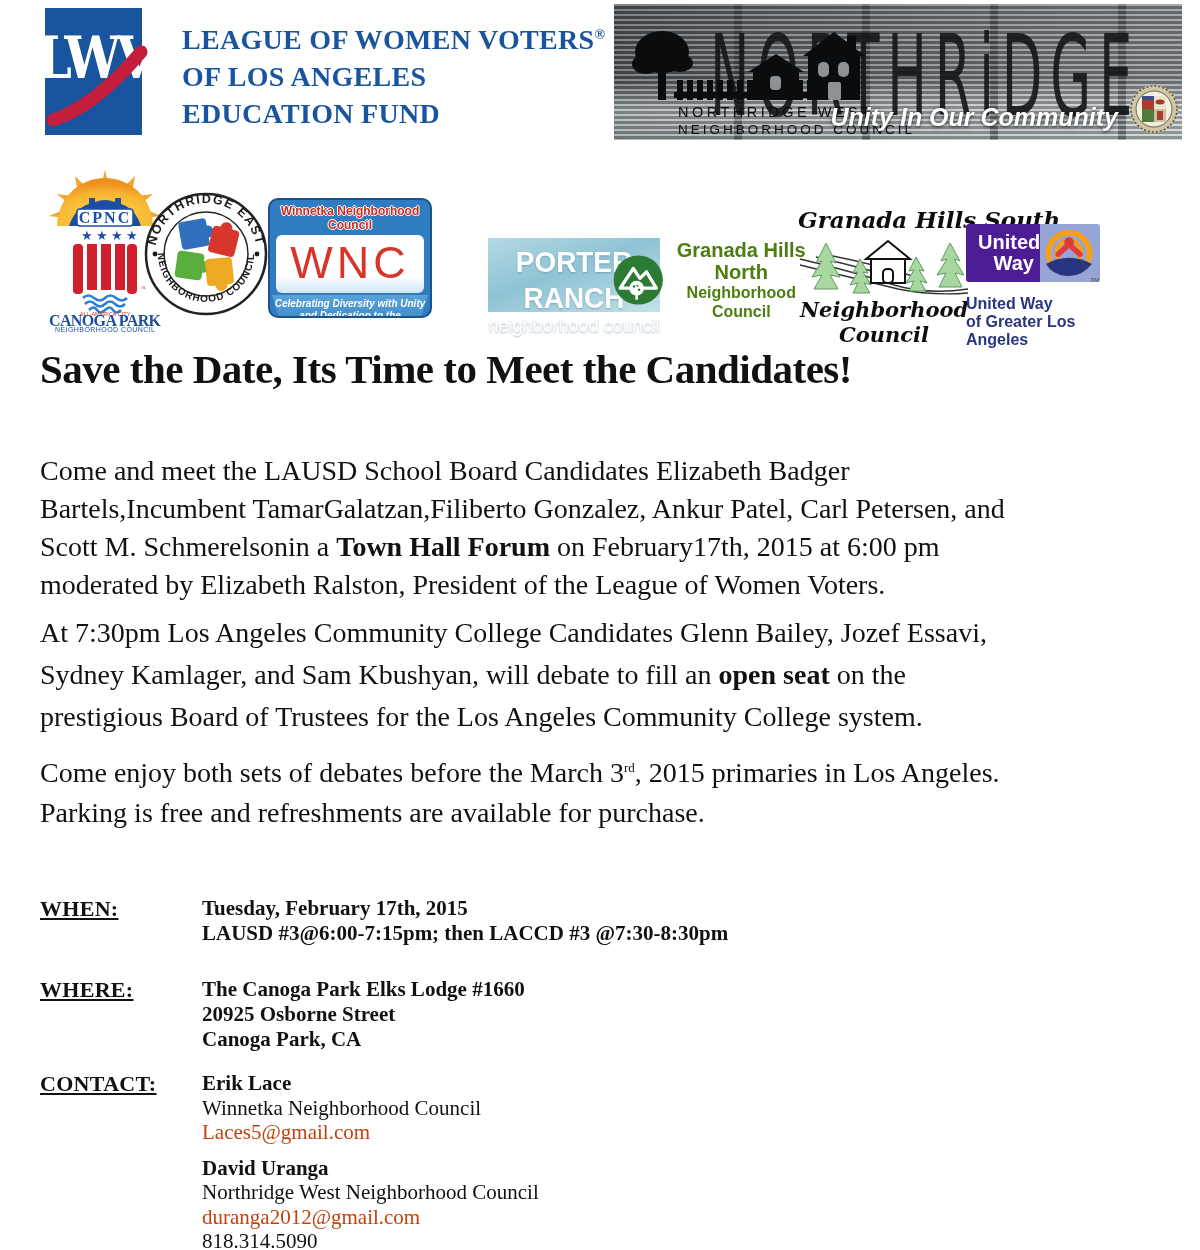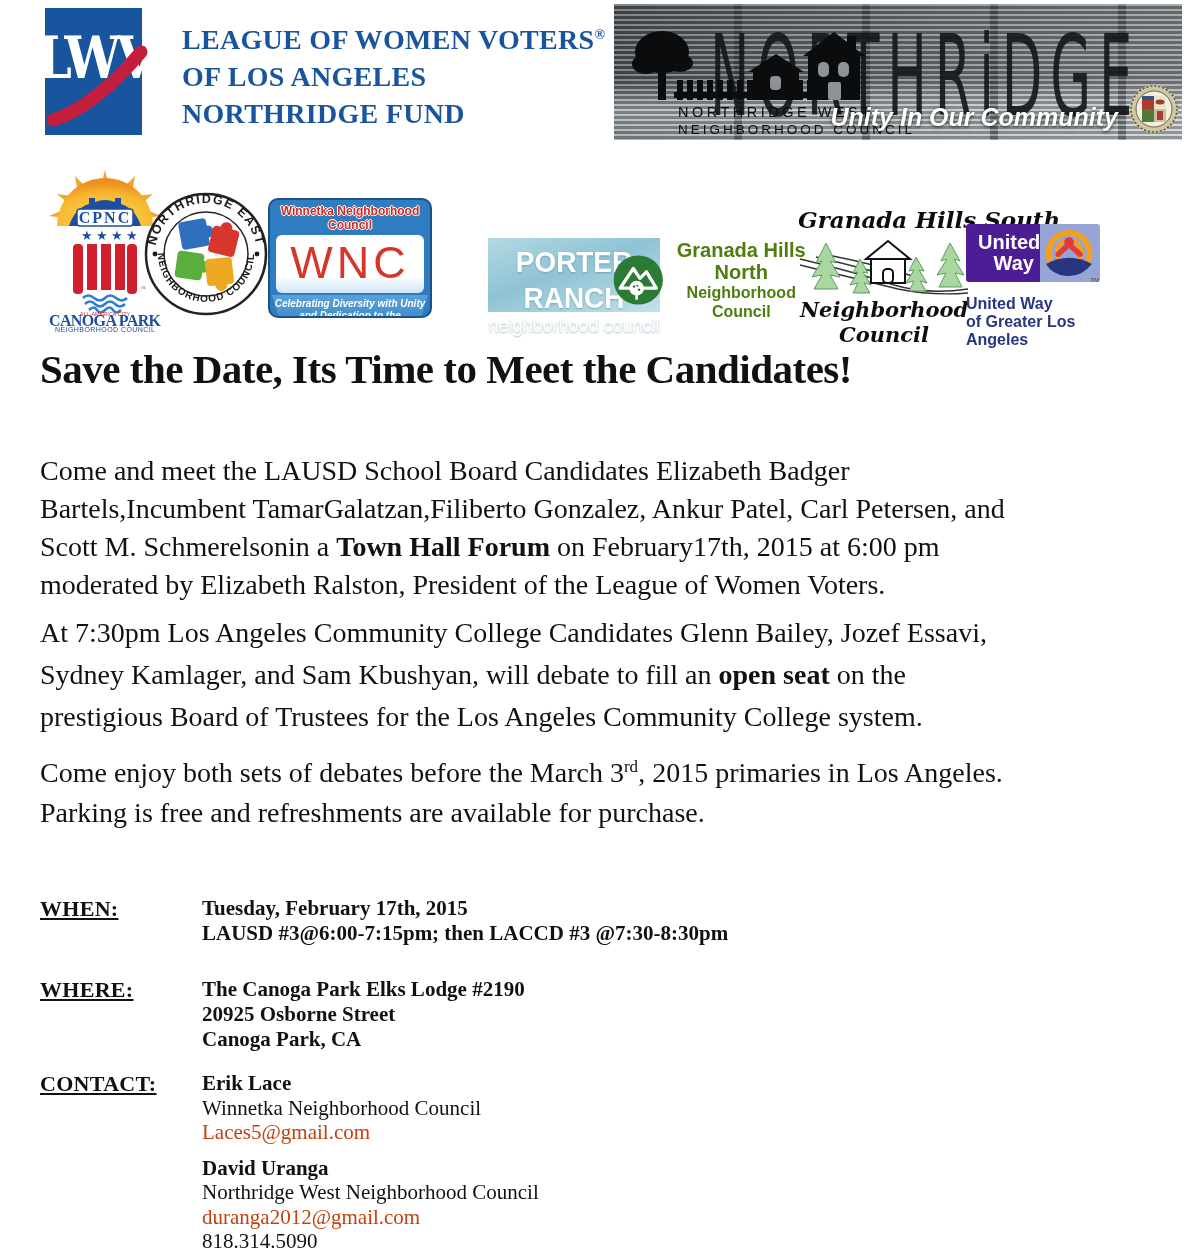--- a/index.html
+++ b/index.html
@@ -77,21 +77,21 @@
   .uw-peri { width:60px; height:58px; background:#97a4d6; border-radius:0 3px 3px 0; position:relative; }
   .uw-tm { position:absolute; right:1px; bottom:-1px; font-size:6px; color:#444; }
   .uw-sub { margin-top:13px; font-weight:bold; font-size:16px; line-height:18px; color:#283580; }
   
   .headline { position:absolute; left:40px; top:345px;
     font-weight:bold; font-size:41px; letter-spacing:-.5px; white-space:nowrap; }
   .para { position:absolute; left:40px; font-size:28px; }
   .p1 { top:452px; width:1125px; line-height:38px; }
   .p2 { top:612px; width:1125px; line-height:42px; }
   .p3 { top:753px; width:1125px; line-height:40px; }
-  .para sup { font-size:17px; line-height:0; }
+  .para sup { font-size:13px; line-height:0; }
   
   .detail-row { position:absolute; left:40px; display:flex; }
   .detail-label { width:162px; font-weight:bold; font-size:22px; text-decoration:underline; letter-spacing:.3px; }
   .detail-content { font-weight:bold; font-size:21px; line-height:25px; }
   .row-when { top:896px; } .row-where { top:977px; } .row-contact { top:1071px; }
   .contact-block { font-size:21px; line-height:24.5px; }
   .contact-block .c-name { font-weight:bold; }
   .contact-block .c-org, .contact-block .c-phone { font-weight:normal; }
   .contact-2 { margin-top:11px; }
   a.email { color:#c2410c; font-weight:normal; cursor:pointer; }
@@ -103,21 +103,21 @@
 
   <svg class="lwv-logo" width="110" height="130" viewBox="0 0 110 130" style="overflow:visible">
     <rect x="0" y="0" width="97" height="127" fill="#19549e"></rect>
     <text x="49" y="66" text-anchor="middle" fill="#ffffff" font-family="DejaVu Serif, Liberation Serif, serif" font-weight="bold" font-size="50" letter-spacing="-4" transform="scale(1,1.15)" transform-origin="49 40">LWV</text>
     <path d="M 8,112 C 34,104 66,80 96,44" stroke="#c41e3c" stroke-width="13" fill="none" stroke-linecap="round"></path>
     <path d="M 60,80 C 75,66 86,54 98,41" stroke="#c41e3c" stroke-width="6" fill="none" stroke-linecap="round"></path>
   </svg>
   <div class="lwv-word">
     <div><span>LEAGUE OF WOMEN VOTERS</span><sup>®</sup></div>
     <div>OF LOS ANGELES</div>
-    <div>NORTHRIDGE FUND</div>
+    <div>EDUCATION FUND</div>
   </div>
 
   <div class="nw-banner">
     <div class="banner-sign">NORTHRiDGE</div>
     <svg class="nwnc-sil" width="300" height="122" viewBox="0 0 300 122">
       <g fill="#0b0c0d">
         <ellipse cx="40" cy="36" rx="27" ry="21"></ellipse>
         <ellipse cx="24" cy="48" rx="14" ry="10"></ellipse>
         <ellipse cx="58" cy="47" rx="13" ry="9"></ellipse>
         <rect x="36" y="52" width="8" height="32"></rect>
@@ -339,21 +339,21 @@
     <div class="detail-label">WHEN:</div>
     <div class="detail-content">
       <div>Tuesday, February 17th, 2015</div>
       <div>LAUSD #3@6:00-7:15pm; then LACCD #3 @7:30-8:30pm</div>
     </div>
   </div>
 
   <div class="detail-row row-where">
     <div class="detail-label">WHERE:</div>
     <div class="detail-content">
-      <div>The Canoga Park Elks Lodge #2190</div>
+      <div>The Canoga Park Elks Lodge #1660</div>
       <div>20925 Osborne Street</div>
       <div>Canoga Park, CA</div>
     </div>
   </div>
 
   <div class="detail-row row-contact">
     <div class="detail-label">CONTACT:</div>
     <div class="contact-block">
       <div class="contact-1">
         <div class="c-name">Erik Lace</div>

